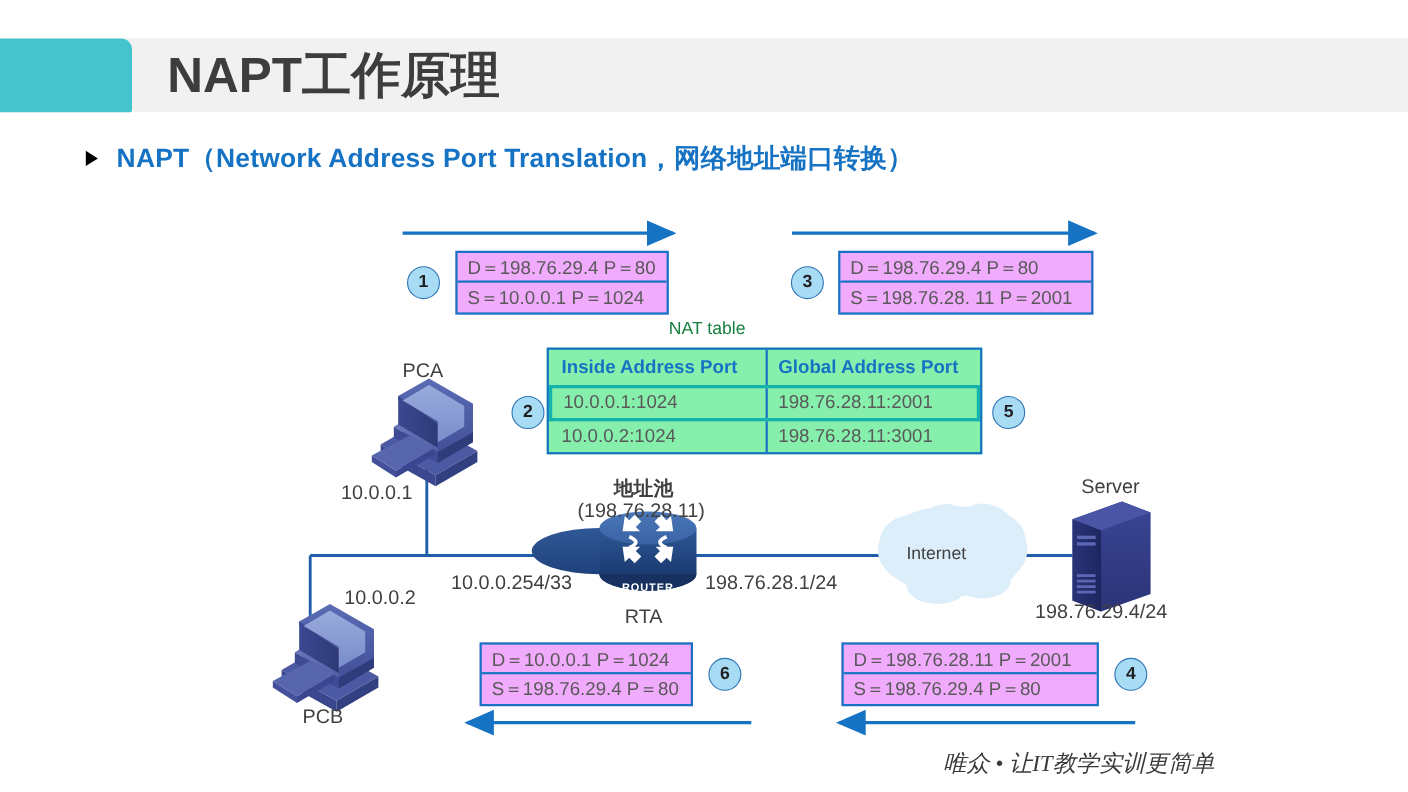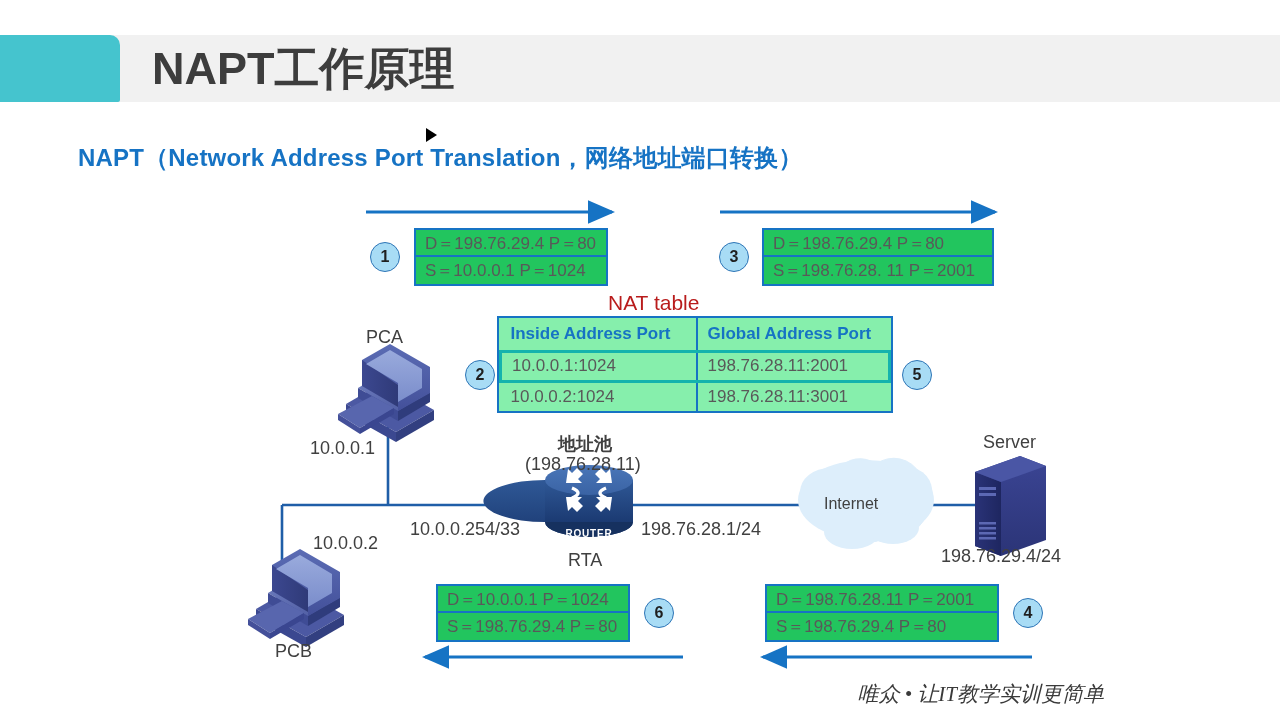--- a/index.html
+++ b/index.html
@@ -22,58 +22,58 @@
     background:#45c4ce;
     border-top-right-radius:10px;border-bottom-right-radius:2px;
   }
   .hdr-title{
     position:absolute;left:152px;top:39px;
     font-size:45px;font-weight:bold;color:#3d3d3d;
     letter-spacing:0px;line-height:60px;white-space:nowrap;
   }
 
   
-  .sub-row{position:absolute;left:78px;top:128px;display:flex;align-items:center;flex-direction:column;}
+  .sub-row{position:absolute;left:78px;top:128px;display:flex;align-items:center;}
   .bullet{
     width:0;height:0;border-left:11px solid #000;
     border-top:7px solid transparent;border-bottom:7px solid transparent;
     margin-right:17px;
   }
   .sub-text{
     font-size:24px;font-weight:bold;color:#1673c4;white-space:nowrap;
     letter-spacing:0.2px;
   }
 
   
   .layer{position:absolute;left:0;top:0;width:1280px;height:720px;pointer-events:none;}
 
   
   .pkt{
-    position:absolute;border:2px solid #1673c4;background:#22c55e;
+    position:absolute;border:2px solid #1673c4;background:#f0abfc;
     box-sizing:border-box;
   }
   .pkt .r{
     height:27px;line-height:27px;padding:0 9px;
     font-size:17px;color:#595959;white-space:nowrap;
     box-sizing:border-box;
   }
   .pkt .r.top{border-bottom:2px solid #1673c4;}
 
   
   .badge{
     position:absolute;width:30px;height:30px;border-radius:50%;
     background:#a8dcf5;border:1.6px solid #2e75b6;
     color:#1f1f1f;font-size:16px;font-weight:bold;
     display:flex;align-items:center;justify-content:center;
     box-sizing:border-box;
   }
 
   
   .nat-cap{
-    position:absolute;left:608px;top:291px;font-size:21px;color:#b91c1c;
+    position:absolute;left:608px;top:291px;font-size:16px;color:#15803d;
   }
   .nat{
     position:absolute;left:497px;top:316px;width:396px;
     border:2px solid #1673c4;background:#86efac;box-sizing:border-box;
     border-collapse:collapse;
   }
   .nat table{border-collapse:collapse;width:100%;}
   .nat th,.nat td{
     padding:0 10px;height:30px;text-align:left;font-weight:normal;
     font-size:17px;white-space:nowrap;box-sizing:border-box;

